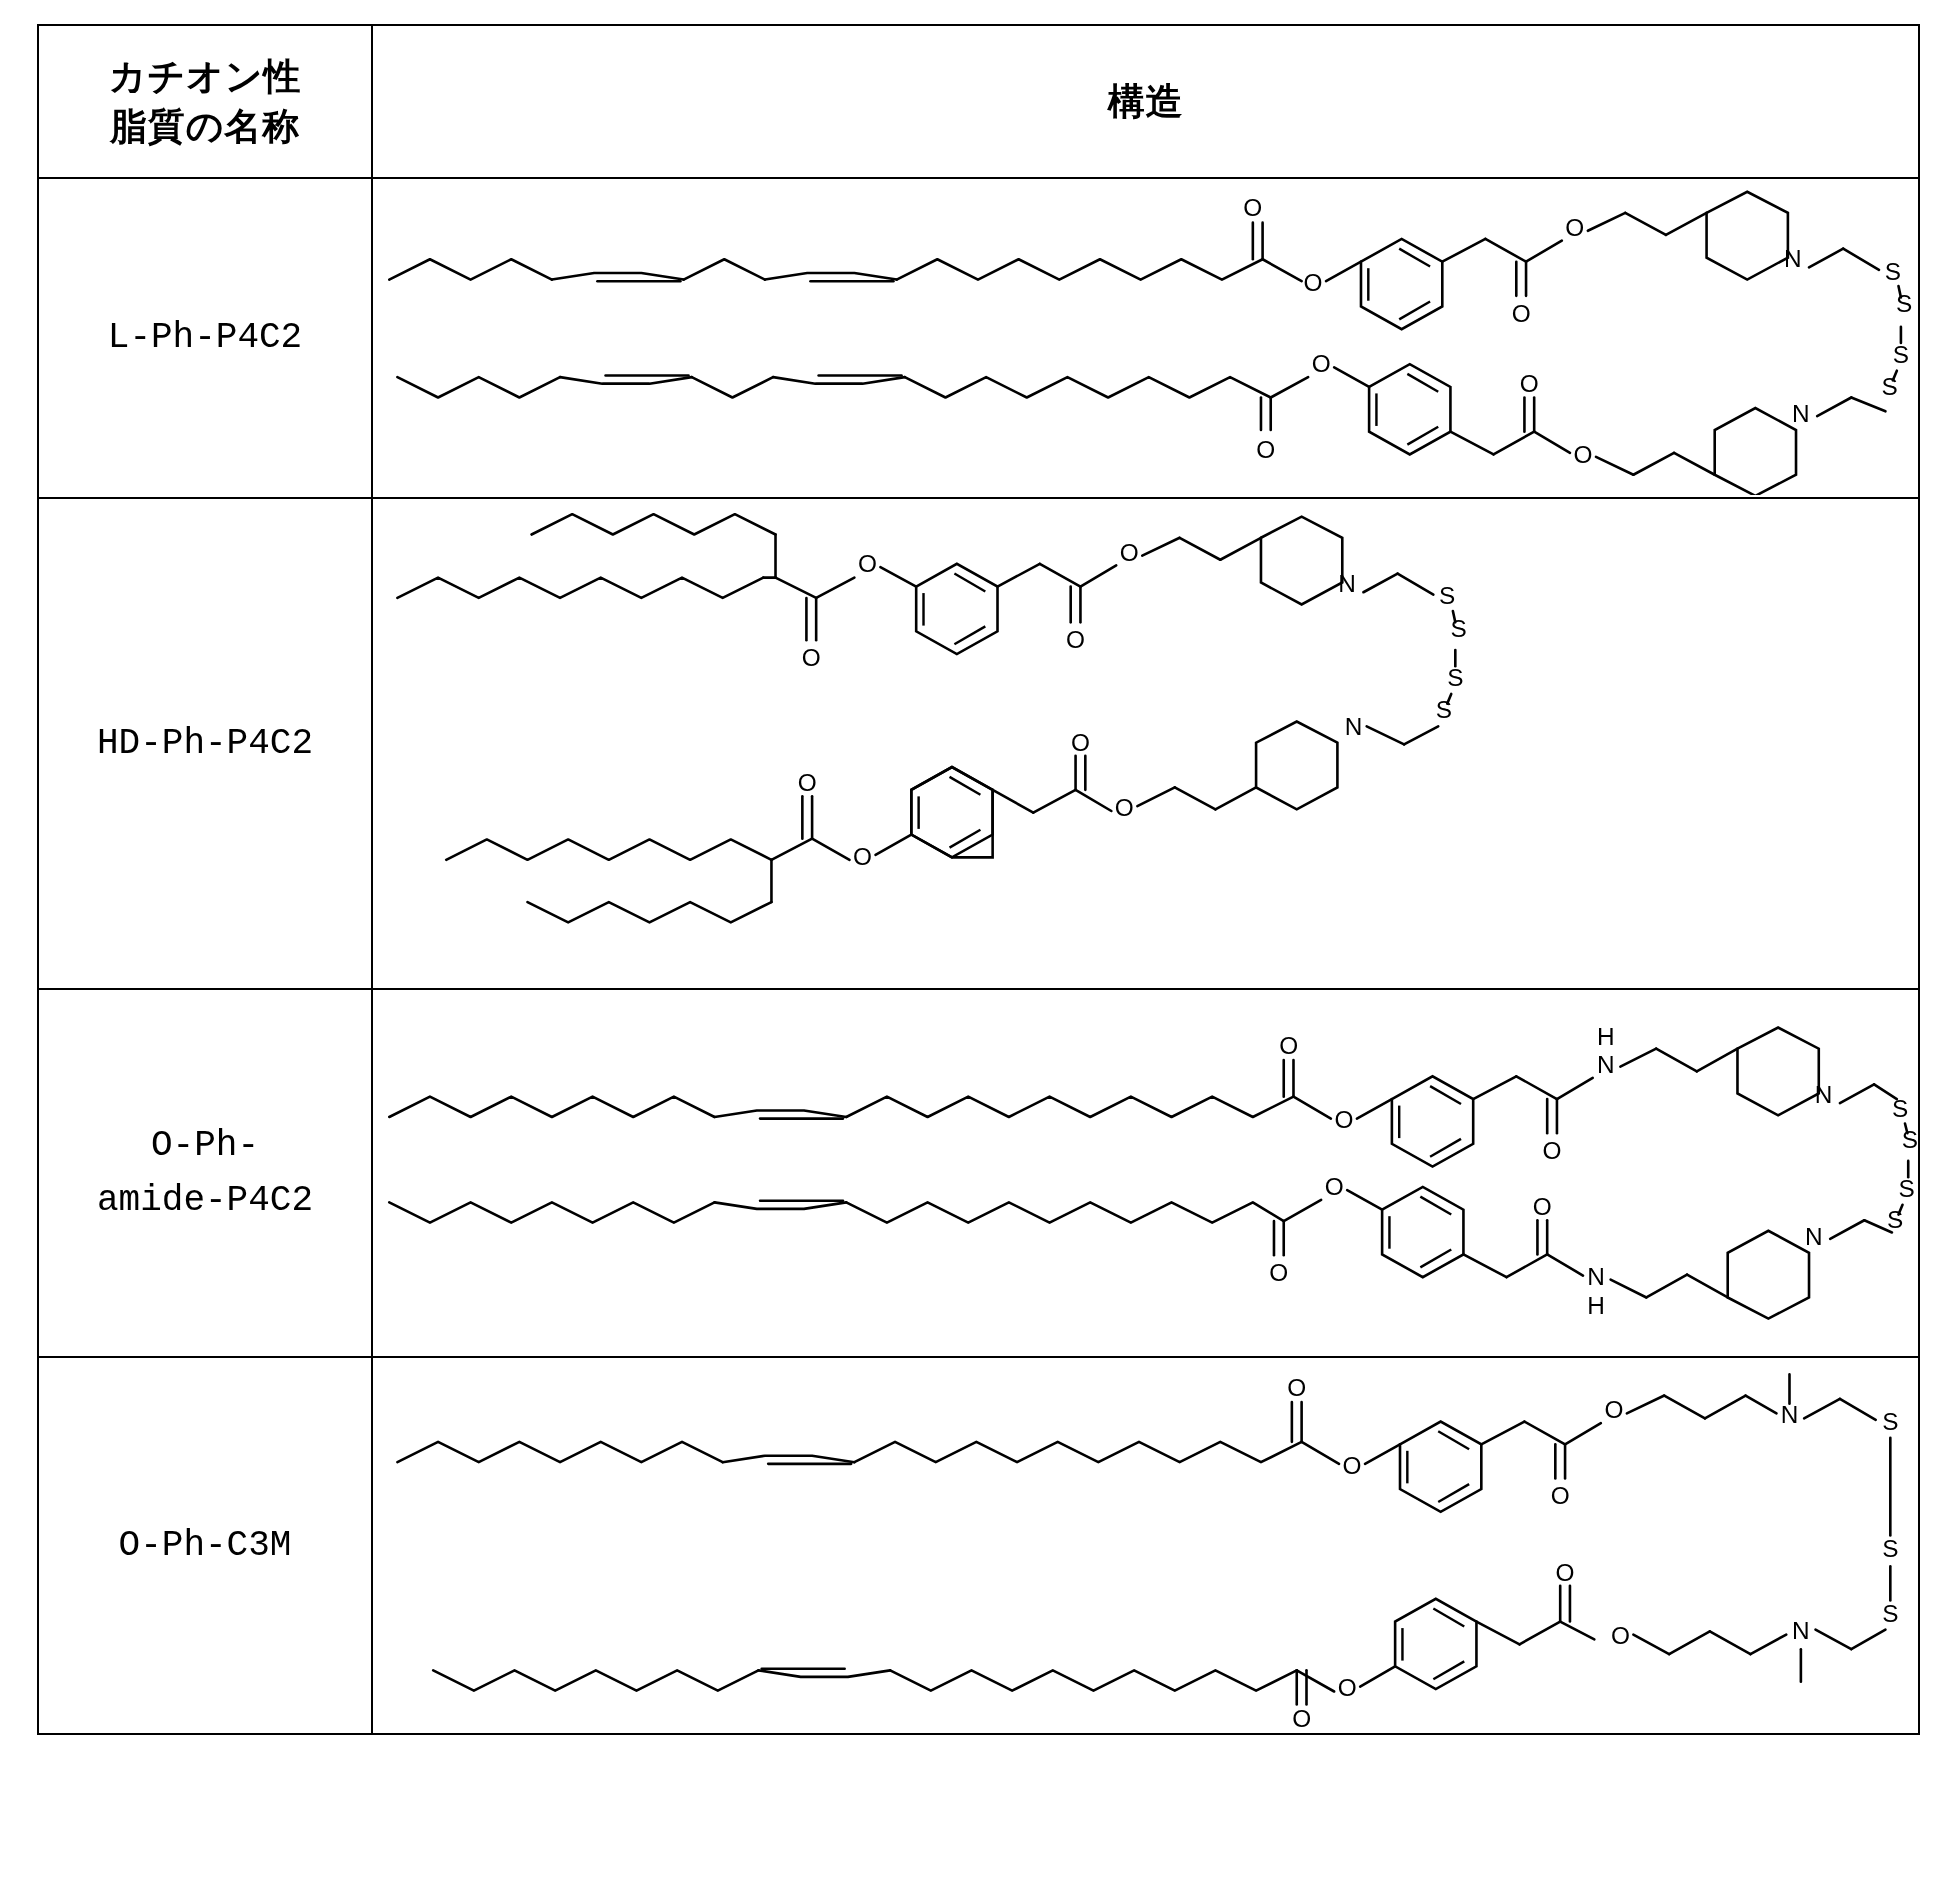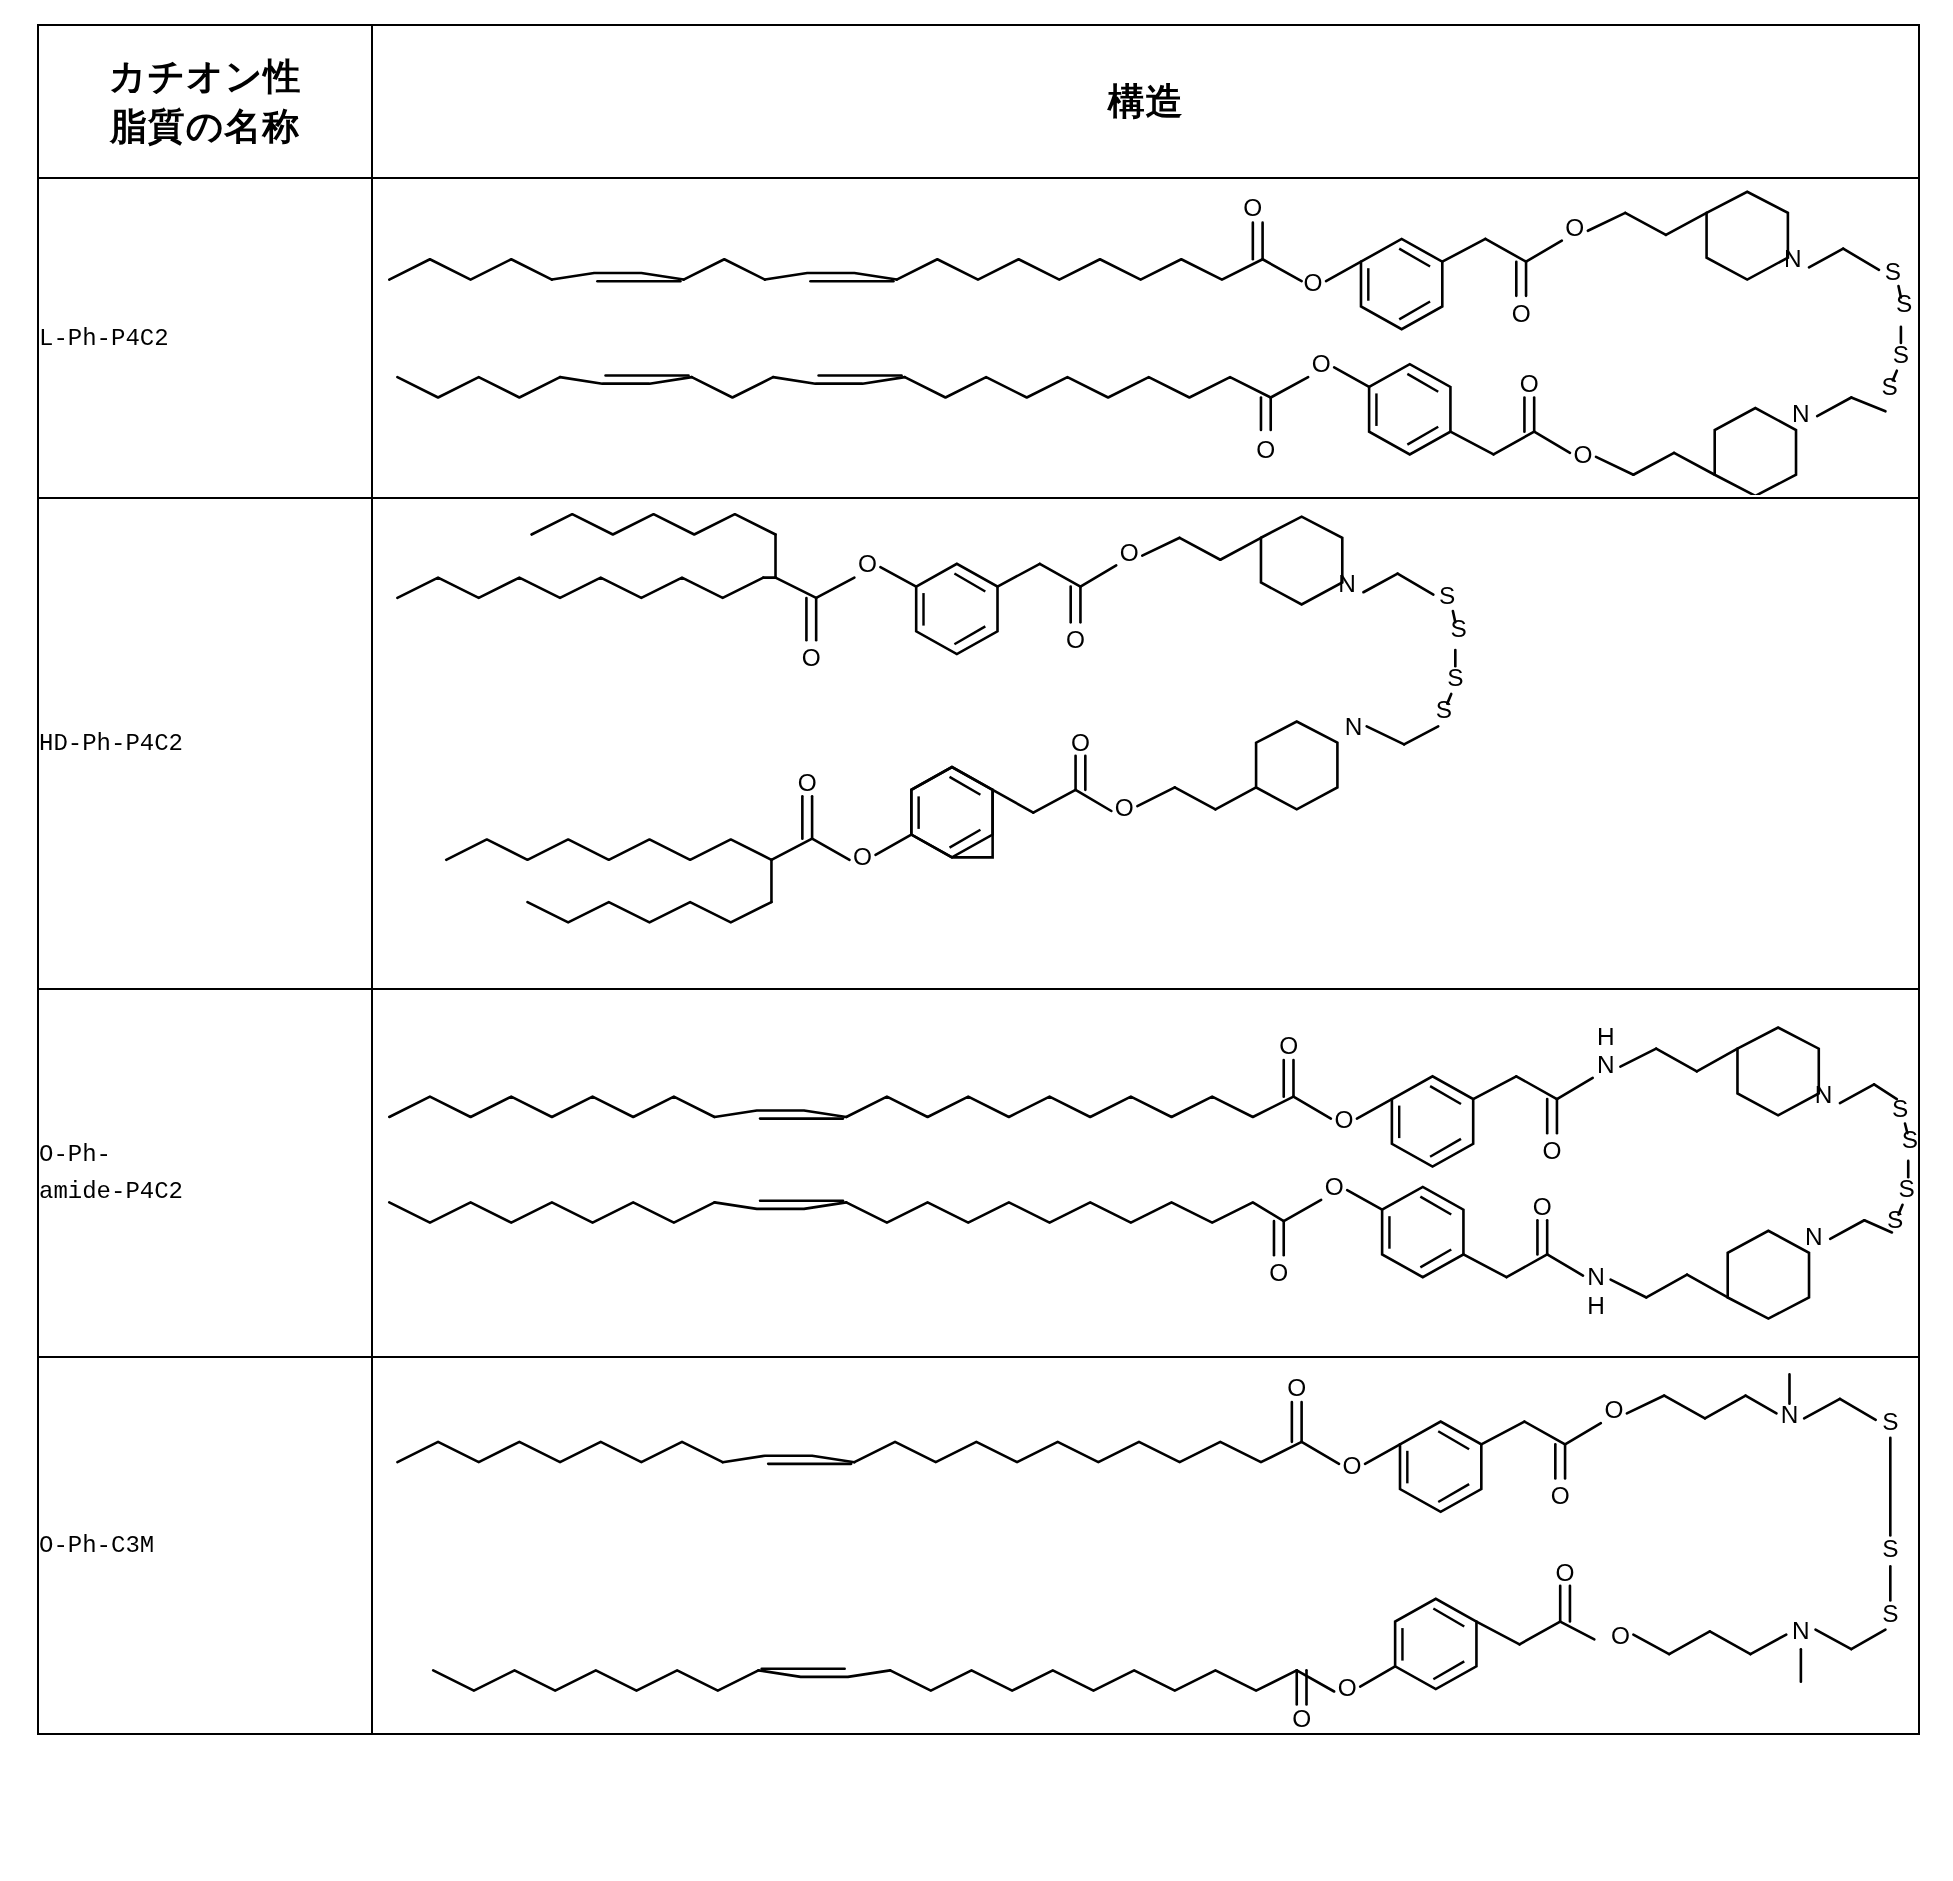--- a/index.html
+++ b/index.html
@@ -40,26 +40,27 @@
     font-size: 37px;
     line-height: 1.35;
     padding: 18px 0 18px 23px;
     font-family: "Liberation Serif", serif;
     letter-spacing: 0.8px;
   }
   .hdr-name { height: 151px; vertical-align: top; }
   .hdr-struct { height: 151px; vertical-align: top; padding-top: 64px; }
 
   .name-cell {
-    font-size: 24px;
+    font-size: 36px;
     line-height: 1.55;
     padding: 0 0 0 23px;
     font-family: "Liberation Mono", monospace;
     letter-spacing: 0px;
     vertical-align: middle;
+    text-align: center;
   }
   .struct-cell {
     padding: 0;
     position: relative;
   }
   .struct-wrap {
     width: 100%;
     display: block;
   }
   .struct-wrap svg { display: block; width: 100%; height: auto; }

